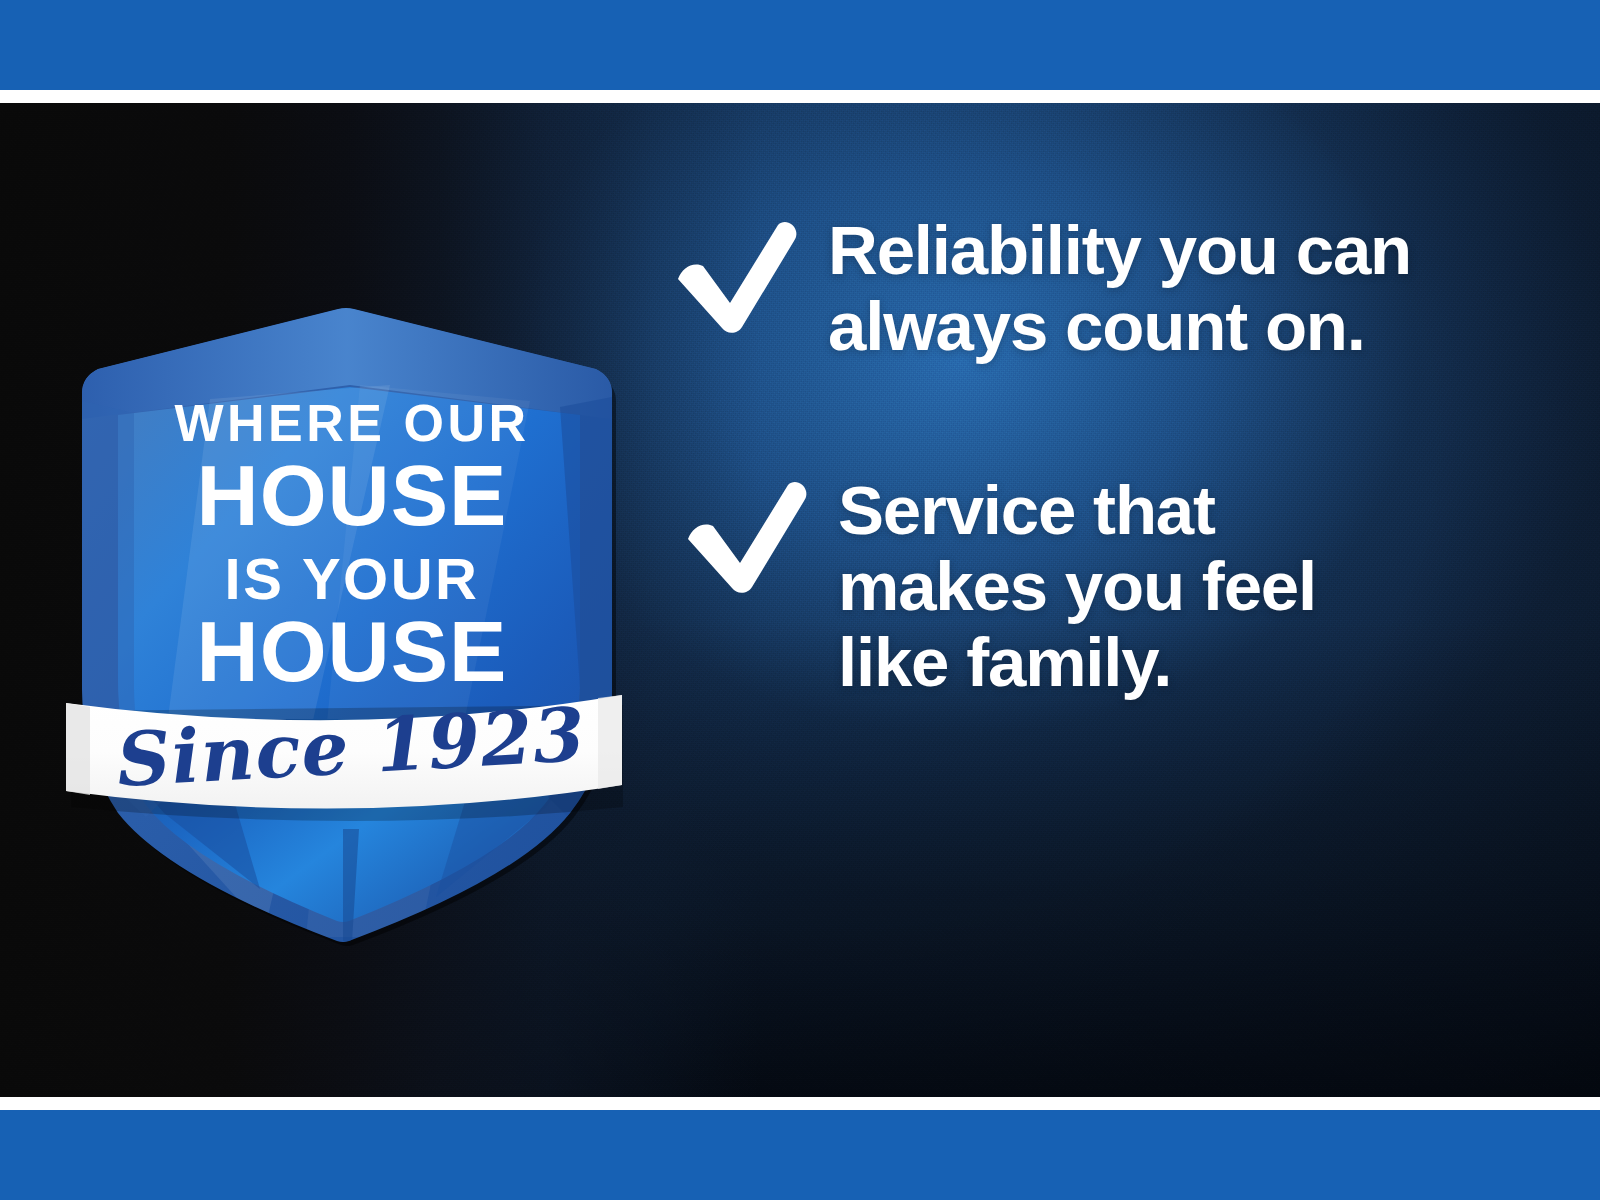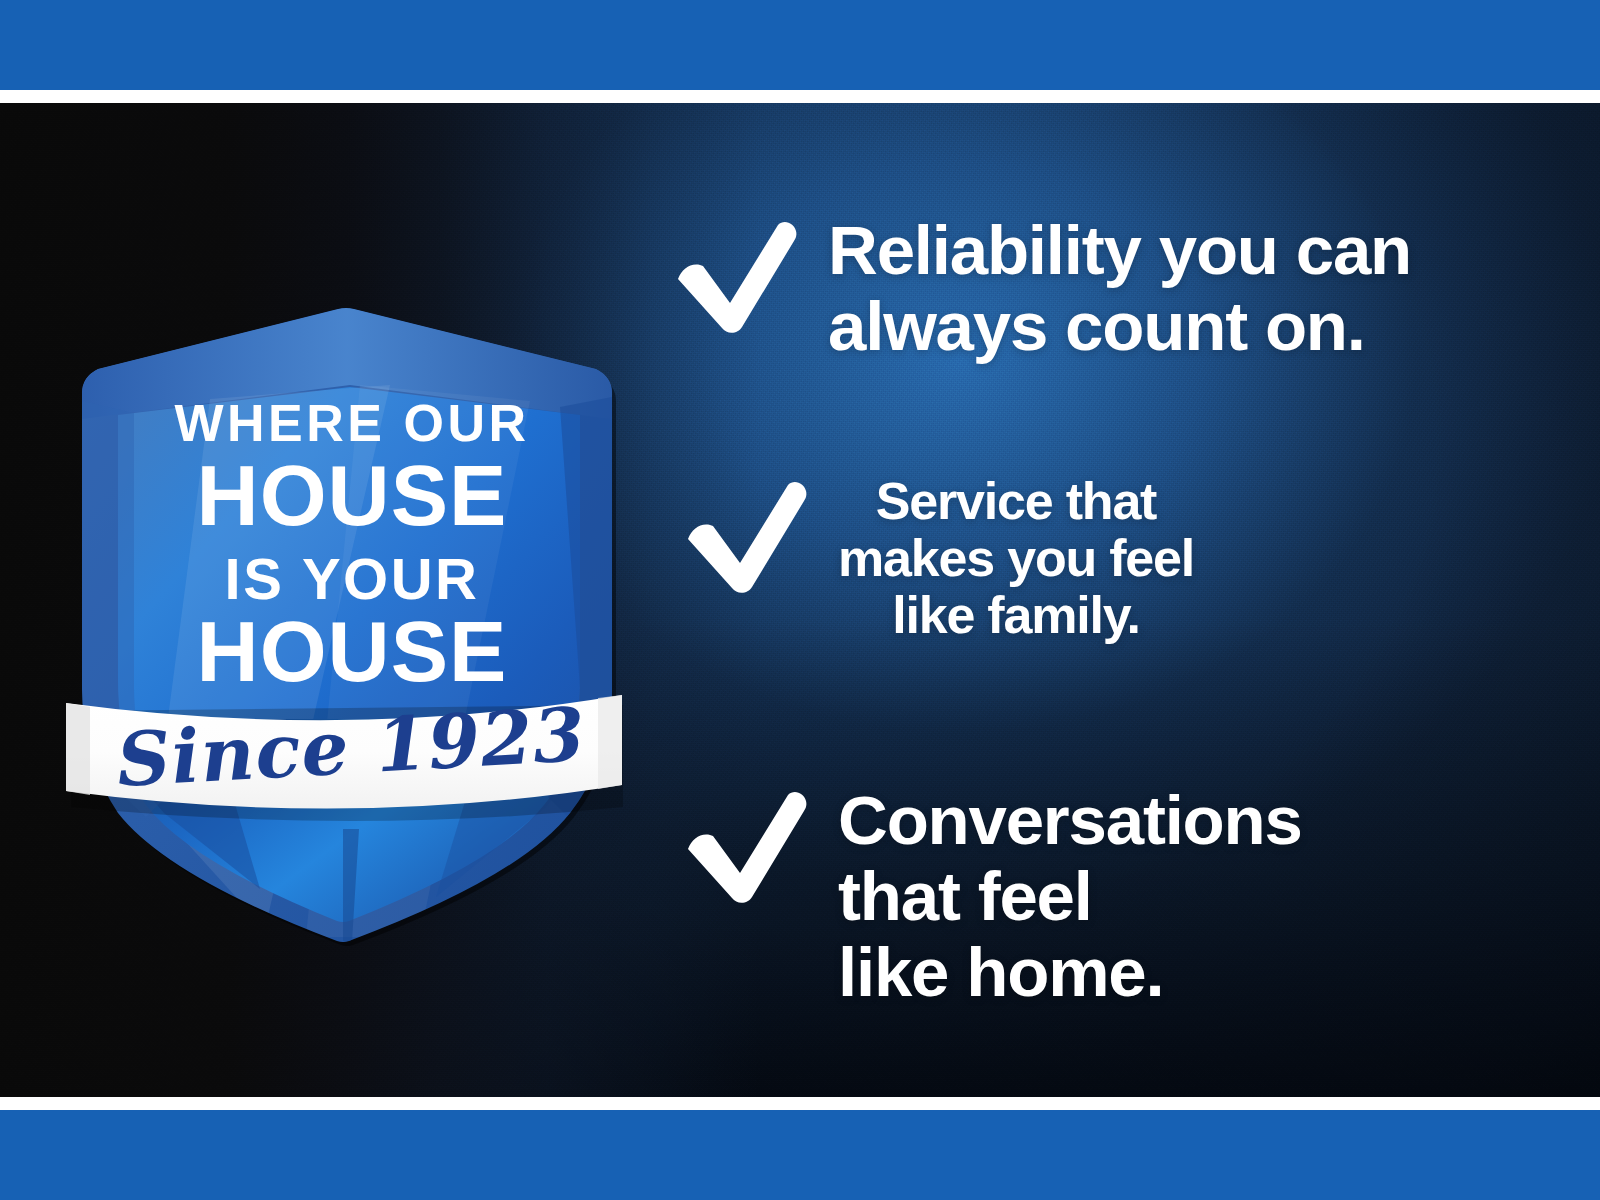--- a/index.html
+++ b/index.html
@@ -156,21 +156,21 @@
     color: #ffffff;
     font-family: "Liberation Sans", sans-serif;
     font-weight: bold;
     font-size: 68px;
     line-height: 1.10;
     letter-spacing: -1.2px;
     white-space: pre-line;
     text-shadow: 0 2px 9px rgba(0,0,0,0.22);
   }
   .bullet.b1 .btext { font-size: 69px; }
-  .bullet.b2 .btext { font-size: 52px; text-align: center; }
+  .bullet.b2 .btext { font-size: 69px; }
   .bullet.b3 .btext { font-size: 69px; }
 </style>
 </head>
 <body>
 
 <div id="stage">
 
   <div class="brandbar top"></div>
   <div class="whitestrip top"></div>
 
@@ -285,31 +285,20 @@
           <svg viewBox="0 0 130 120">
             <path d="M8,60 C12,50 20,44 30,46 L33,47 L60,84 L108,6 C114,0 124,4 126,12
                      C127,16 126,19 124,22 L72,108 C68,115 57,116 52,109 Z" fill="#ffffff"></path>
           </svg>
         </span>
         <span class="btext">Service that
 makes you feel
 like family.</span>
       </div>
 
-      <div class="bullet b3">
-        <span class="check">
-          <svg viewBox="0 0 130 120">
-            <path d="M8,60 C12,50 20,44 30,46 L33,47 L60,84 L108,6 C114,0 124,4 126,12
-                     C127,16 126,19 124,22 L72,108 C68,115 57,116 52,109 Z" fill="#ffffff"></path>
-          </svg>
-        </span>
-        <span class="btext">Conversations
-that feel
-like home.</span>
-      </div>
 
     </div>
   </div>
 
   <div class="whitestrip bottom"></div>
   <div class="brandbar bottom"></div>
 
 </div>
 
 </body></html>

